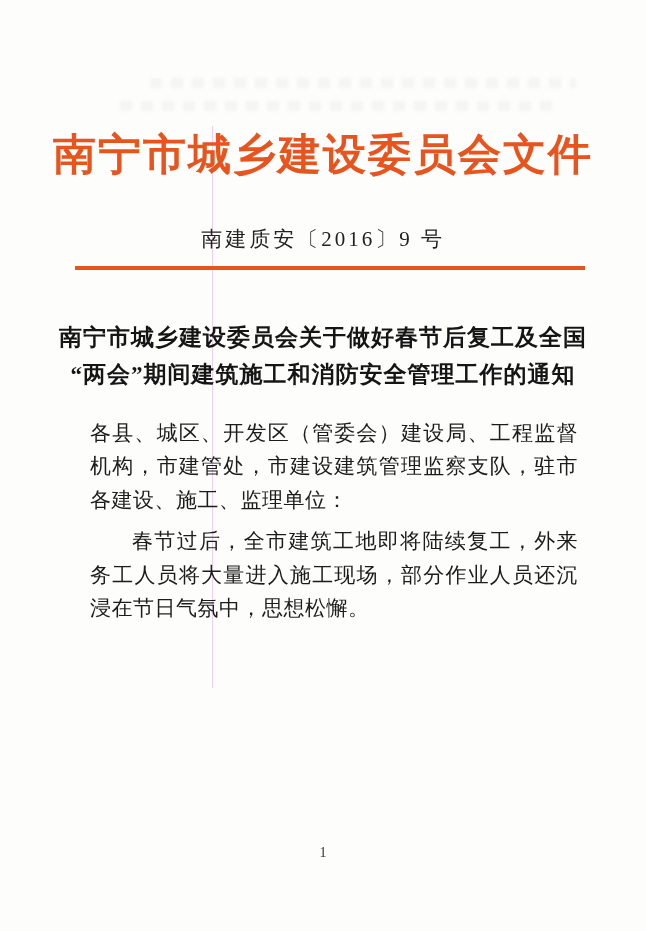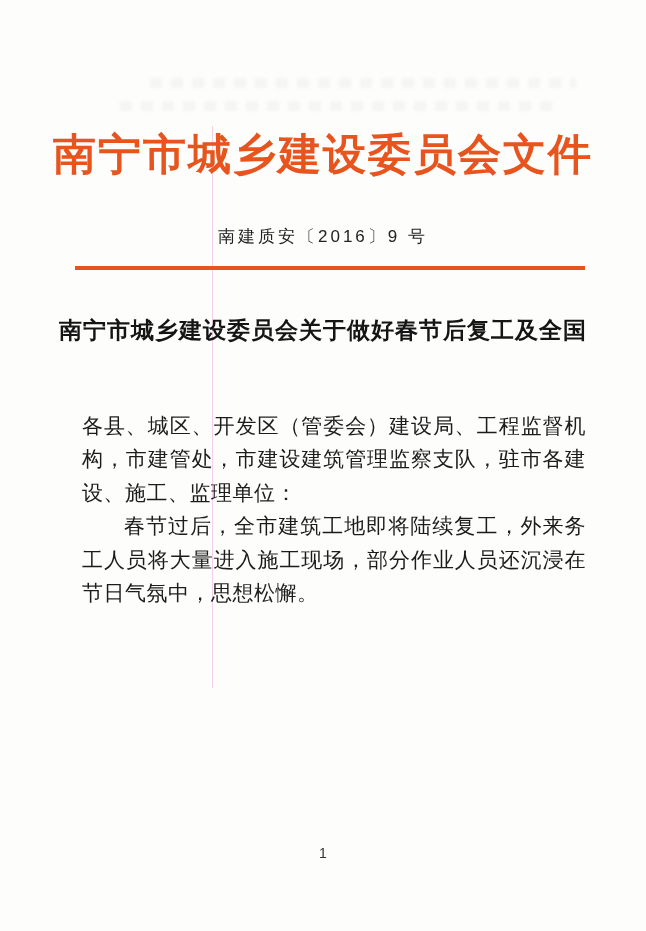--- a/index.html
+++ b/index.html
@@ -6,21 +6,21 @@
     margin: 0;
     padding: 0;
     background: #ffffff;
   }
   .page {
     position: relative;
     width: 646px;
     height: 931px;
     background: #fdfdfc;
     overflow: hidden;
-    font-family: Liberation Sans, sans-serif;
+    font-family: Liberation Serif, serif;
     color: #1d1d1d;
   }
   
   .ghost-row {
     position: absolute;
     left: 150px;
     right: 70px;
     height: 10px;
     background: repeating-linear-gradient(90deg,
       rgba(110,110,110,0.06) 0 12px,
@@ -50,59 +50,59 @@
     font-weight: bold;
     letter-spacing: 2px;
     white-space: nowrap;
   }
   .doc-number {
     position: absolute;
     top: 225px;
     left: 0;
     width: 100%;
     text-align: center;
-    font-size: 17px;
+    font-size: 21px;
     letter-spacing: 3px;
     color: #222;
   }
   .red-rule {
     position: absolute;
     top: 266px;
     left: 75px;
     width: 510px;
     height: 4px;
     background: var(--accent, #e8541d);
   }
   .doc-title {
     position: absolute;
     top: 312px;
     left: 48px;
     right: 48px;
-    margin: 0;
+    margin: 7px;
     text-align: center;
     font-size: 23px;
     font-weight: bold;
     line-height: 37px;
     letter-spacing: 1px;
     color: #151515;
   }
   .body-area {
     position: absolute;
     top: 409px;
     left: 82px;
     width: 504px;
     font-size: 21px;
     line-height: 33.4px;
     text-align: justify;
     text-justify: inter-ideograph;
     letter-spacing: 0.5px;
     color: #1c1c1c;
   }
   .body-area p {
-    margin: 0;
+    margin: 8px;
   }
   .indent { text-indent: 2em; }
   .section-heading {
     font-weight: bold;
     color: #111;
   }
   .page-number {
     position: absolute;
     top: 845px;
     left: 0;
@@ -122,20 +122,21 @@
   <div class="scan-streak"></div>
 
   <h1 class="header-title">南宁市城乡建设委员会文件</h1>
 
   <div class="doc-number">南建质安〔2016〕9 号</div>
 
   <div class="red-rule"></div>
 
   <h2 class="doc-title">
     <span>南宁市城乡建设委员会关于做好春节后复工及全国</span><br>
+    <span>“两会”期间建筑施工和消防安全管理工作的通知</span>
   </h2>
 
   <div class="body-area">
     <p>各县、城区、开发区（管委会）建设局、工程监督机构，市建管处，市建设建筑管理监察支队，驻市各建设、施工、监理单位：</p>
     <p class="indent">春节过后，全市建筑工地即将陆续复工，外来务工人员将大量进入施工现场，部分作业人员还沉浸在节日气氛中，思想松懈。</p>
   </div>
 
   <div class="page-number">1</div>
 
 </div>

